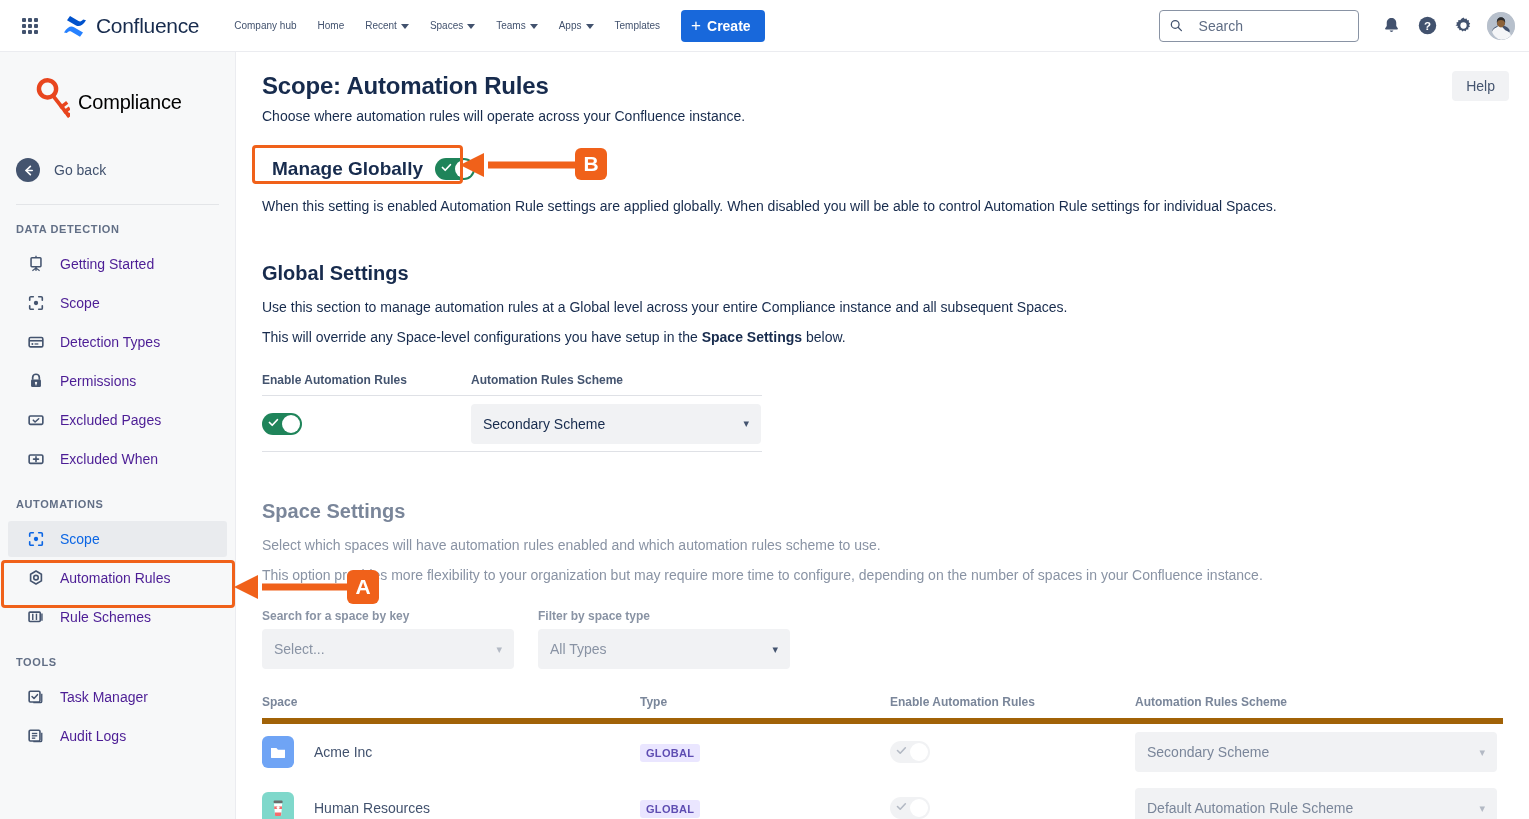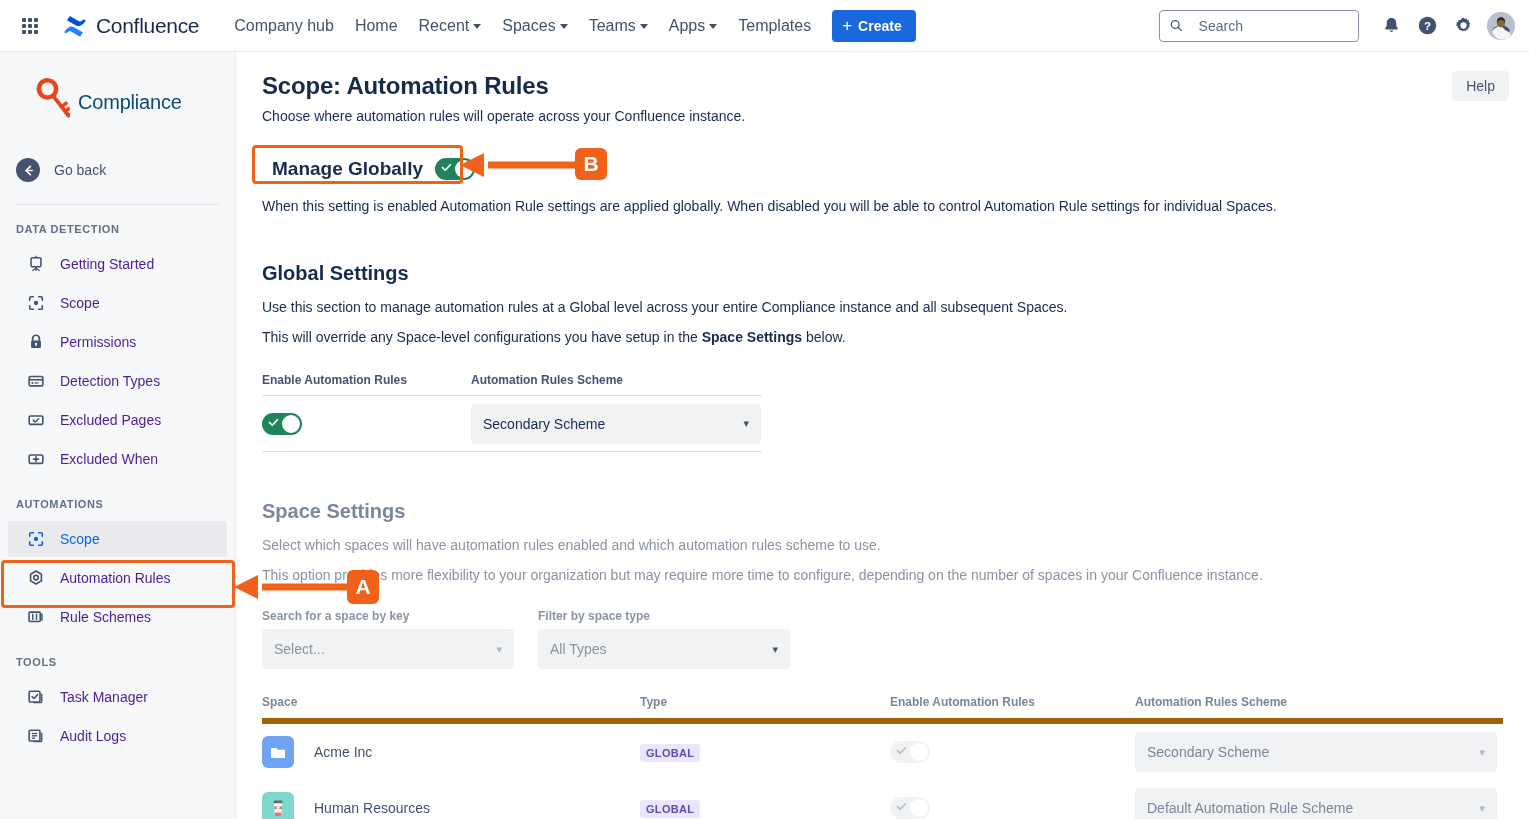--- a/index.html
+++ b/index.html
@@ -21,21 +21,21 @@
   }
   .appswitcher { width: 28px; height: 28px; display: flex; align-items: center; justify-content: center;
      margin-left: 2px; cursor: pointer; border-radius: 3px;}
   .grid9 { display: grid; grid-template-columns: repeat(3, 4px); grid-template-rows: repeat(3, 4px); gap: 2px; }
   .grid9 i { display: block; width: 4px; height: 4px; border-radius: 1px; background: #42526E; }
   .brand { display: flex; align-items: center; gap: 8px; margin-left: 18px; cursor: pointer; }
   .brand-logo { width: 26px; height: 26px; position: relative; }
   .brand-name { font-size: 21px; color: #172B4D; letter-spacing: -0.3px; font-weight: 400;}
   .navlinks { display: flex; align-items: center; margin-left: 26px; gap: 3px; }
   .navlink {
-    font-size: 16px; color: #42526E; padding: 6px 9px; border-radius: 3px;
+    font-size: 10px; color: #42526E; padding: 6px 9px; border-radius: 3px;
     cursor: pointer; white-space: nowrap; display: flex; align-items: center; gap: 4px;
     font-weight: 500;
   }
   .caret { width: 0; height: 0; border-left: 4px solid transparent; border-right: 4px solid transparent;
            border-top: 5px solid #42526E; margin-top: 2px; }
   .create-btn {
     margin-left: 12px; background: #1868DB; color: #fff; border: none; border-radius: 4px;
     height: 32px; padding: 0 14px 0 10px; font-size: 14px; font-weight: 600; cursor: pointer;
     display: flex; align-items: center; gap: 6px; font-family: inherit;
   }
@@ -60,21 +60,21 @@
     margin-left: 4px; background: #C1C7D0; position: relative;
   }
 
   
   .sidebar {
     position: absolute; top: 52px; left: 0; width: 236px; height: 767px;
     background: #F7F8F9; border-right: 1px solid #EBECF0; overflow: hidden;
   }
   .compliance-head { display: flex; align-items: center; gap: 8px; padding: 24px 0 0 24px; }
   .key-logo { width: 46px; height: 52px; }
-  .compliance-txt { font-size: 20px; color: #0c4a6e; letter-spacing: -0.2px; }
+  .compliance-txt { font-size: 20px; color: #000000; letter-spacing: -0.2px; }
   .goback {
     display: flex; align-items: center; gap: 14px; padding: 0 0 0 16px; height: 40px;
     margin-top: 22px; cursor: pointer;
   }
   .goback-circle {
     width: 24px; height: 24px; border-radius: 50%; background: #44546F;
     display: flex; align-items: center; justify-content: center; flex: none;
   }
   .goback-label { font-size: 14px; color: #42526E; }
   .sb-divider { height: 1px; background: #E3E5E8; margin: 14px 16px 0 16px; }
@@ -339,39 +339,39 @@
           <path d="M3 7V4.3c0-.8.6-1.3 1.3-1.3H7M13 3h2.7c.7 0 1.3.5 1.3 1.3V7M17 13v2.7c0 .8-.6 1.3-1.3 1.3H13M7 17H4.3c-.7 0-1.3-.5-1.3-1.3V13" fill="none" stroke="#44546F" stroke-width="1.8" stroke-linecap="round"></path>
           <circle cx="10" cy="10" r="2.4" fill="#44546F"></circle>
         </svg>
       </span>
       <span class="sb-item-label">Scope</span>
     </div>
 
     <div class="sb-item">
       <span class="sb-ic">
         <svg width="18" height="18" viewBox="0 0 20 20">
+          <rect x="2.4" y="5" width="15.2" height="10.4" rx="1.6" fill="none" stroke="#44546F" stroke-width="1.8"></rect>
+          <line x1="2.4" y1="8.6" x2="17.6" y2="8.6" stroke="#44546F" stroke-width="1.8"></line>
+          <circle cx="6" cy="12.2" r="1.1" fill="#44546F"></circle>
+          <line x1="8.4" y1="12.2" x2="12.6" y2="12.2" stroke="#44546F" stroke-width="1.4"></line>
+        </svg>
+      </span>
+      <span class="sb-item-label">Detection Types</span>
+    </div>
+
+    <div class="sb-item">
+      <span class="sb-ic">
+        <svg width="18" height="18" viewBox="0 0 20 20">
           <path d="M6.3 8.5V6.2a3.7 3.7 0 0 1 7.4 0v2.3" fill="none" stroke="#44546F" stroke-width="1.9"></path>
           <rect x="4.5" y="8.4" width="11" height="8.4" rx="1.4" fill="#44546F"></rect>
           <circle cx="10" cy="12" r="1.3" fill="#F7F8F9"></circle>
           <rect x="9.4" y="12.3" width="1.2" height="2.5" fill="#F7F8F9"></rect>
         </svg>
       </span>
       <span class="sb-item-label">Permissions</span>
-    </div>
-
-    <div class="sb-item">
-      <span class="sb-ic">
-        <svg width="18" height="18" viewBox="0 0 20 20">
-          <rect x="2.4" y="5" width="15.2" height="10.4" rx="1.6" fill="none" stroke="#44546F" stroke-width="1.8"></rect>
-          <line x1="2.4" y1="8.6" x2="17.6" y2="8.6" stroke="#44546F" stroke-width="1.8"></line>
-          <circle cx="6" cy="12.2" r="1.1" fill="#44546F"></circle>
-          <line x1="8.4" y1="12.2" x2="12.6" y2="12.2" stroke="#44546F" stroke-width="1.4"></line>
-        </svg>
-      </span>
-      <span class="sb-item-label">Detection Types</span>
     </div>
 
     <div class="sb-item">
       <span class="sb-ic">
         <svg width="18" height="18" viewBox="0 0 20 20">
           <rect x="2.4" y="5.6" width="15.2" height="9.2" rx="1.4" fill="none" stroke="#44546F" stroke-width="1.8"></rect>
           <path d="M7 10.2l2 2 4-3.6" fill="none" stroke="#44546F" stroke-width="1.7" stroke-linecap="round" stroke-linejoin="round"></path>
         </svg>
       </span>
       <span class="sb-item-label">Excluded Pages</span>

